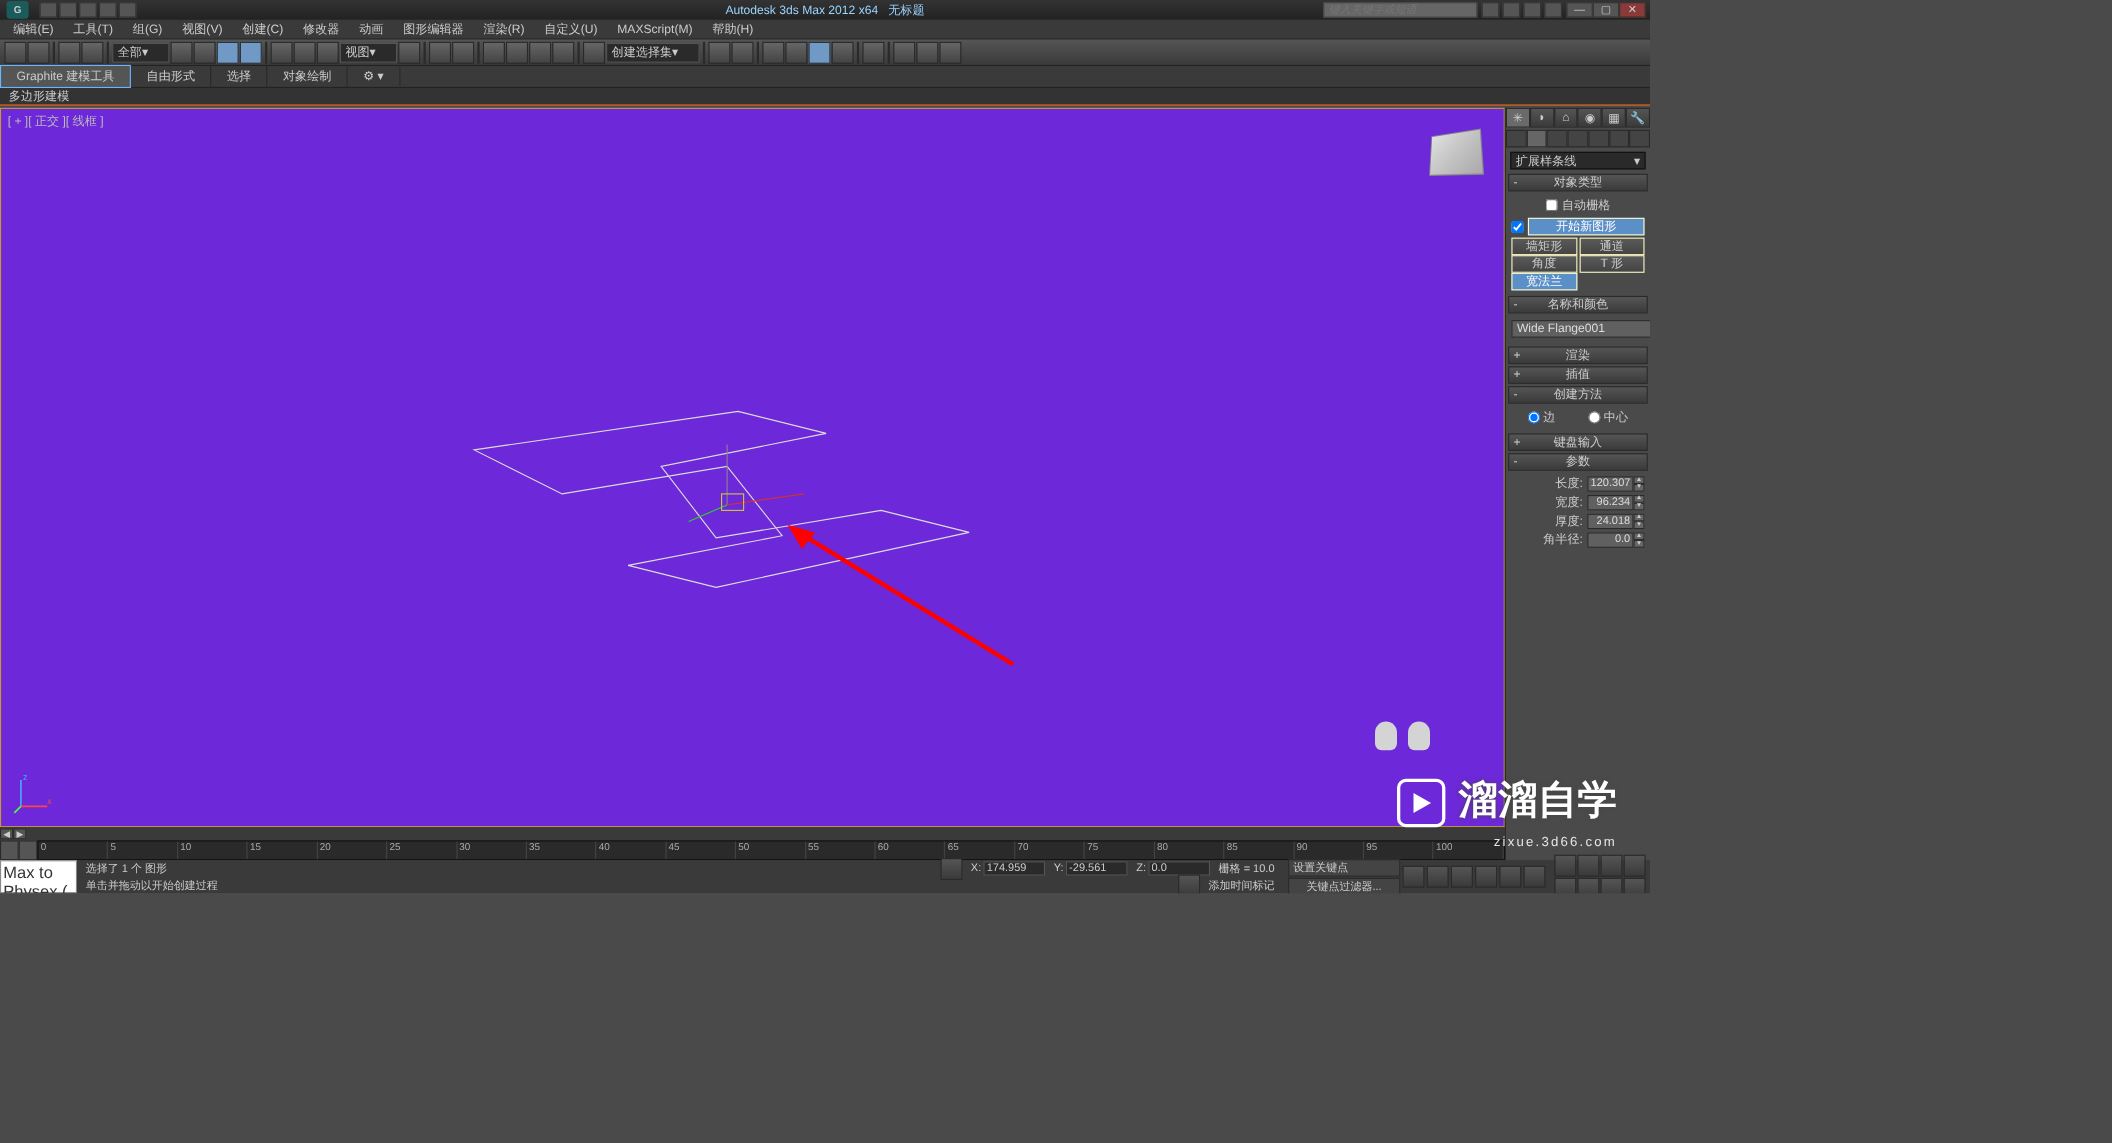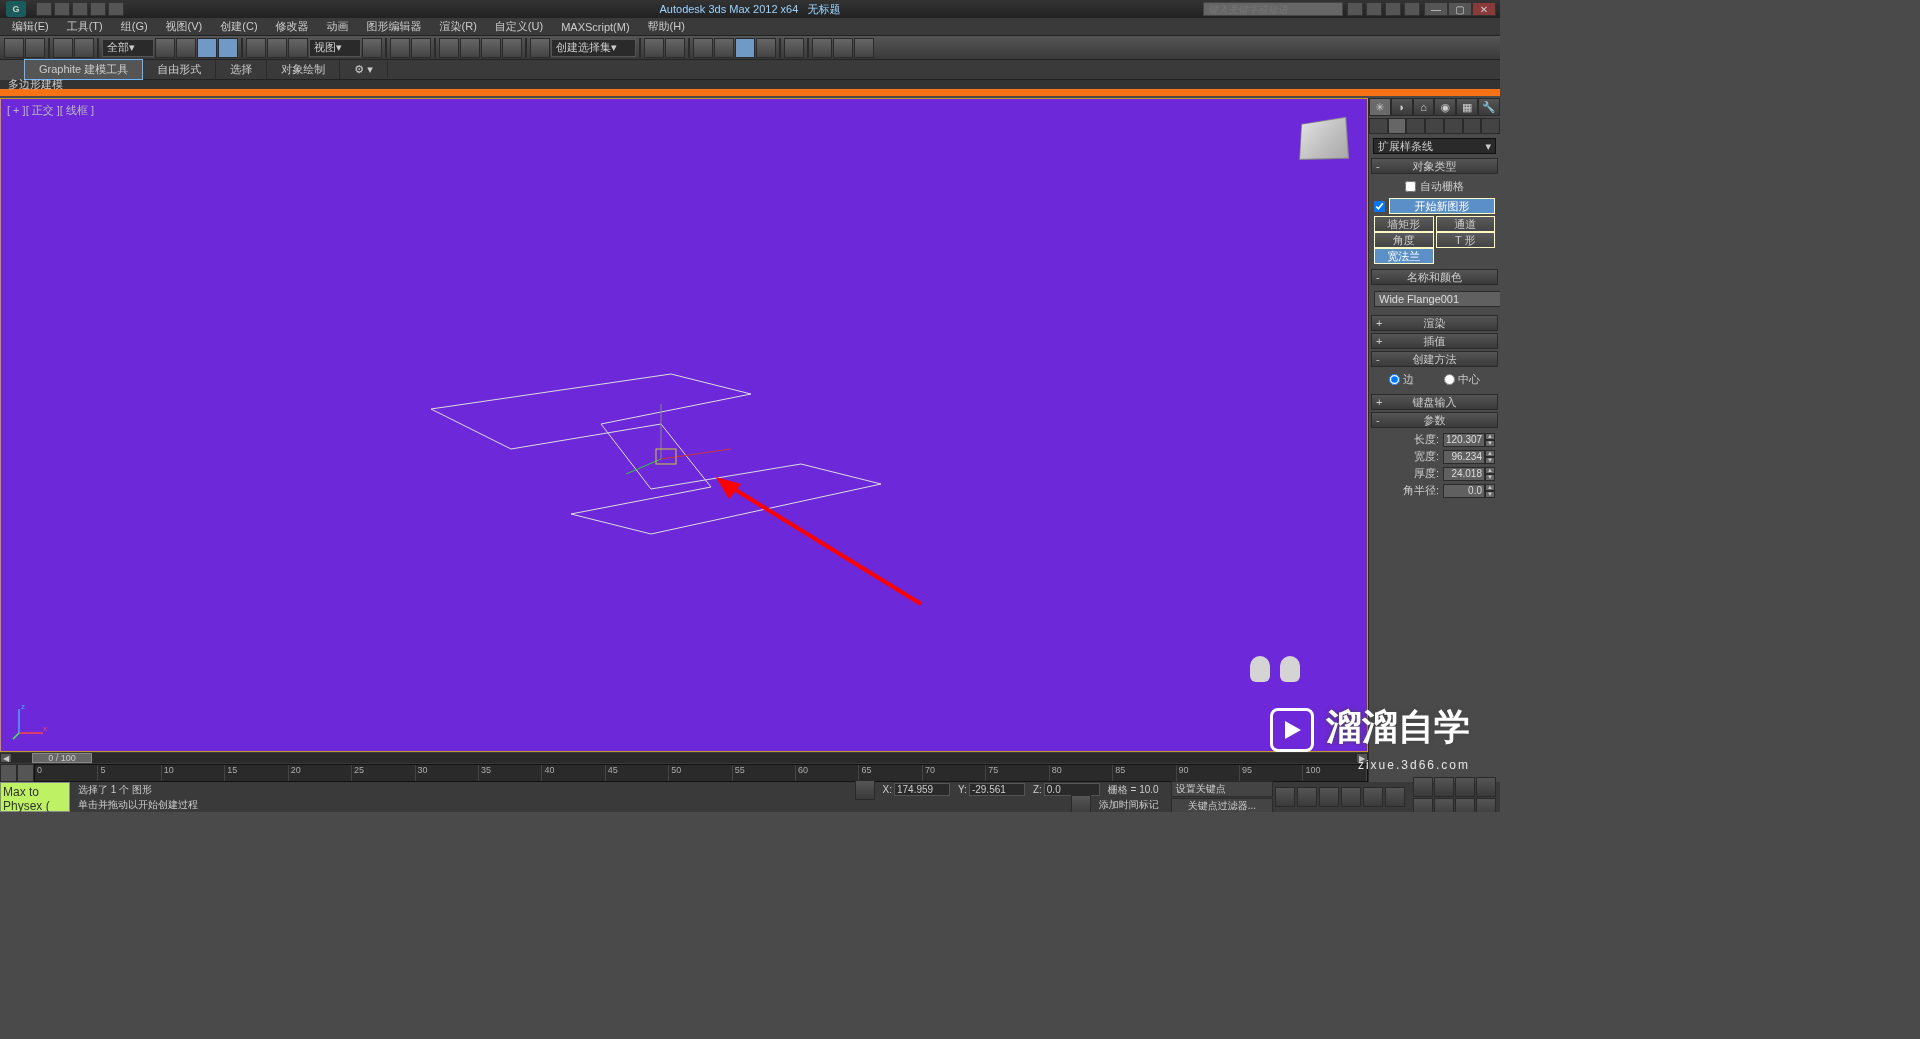--- a/index.html
+++ b/index.html
@@ -24,24 +24,24 @@
 .menu-item { padding: 0 8px; cursor: pointer; font-size: 11px; }
 
 
 .toolbar { height: 24px; background: linear-gradient(#555, #3a3a3a); display: flex; align-items: center; padding: 0 4px; gap: 1px; border-bottom: 1px solid #222; }
 .tb-btn { width: 20px; height: 20px; background: linear-gradient(#666,#444); border: 1px solid #2a2a2a; cursor: pointer; display: flex; align-items: center; justify-content: center; }
 .tb-btn.active { background: #7099c5; }
 .tb-sep { width: 2px; height: 20px; background: #2a2a2a; margin: 0 2px; }
 .tb-dropdown { height: 18px; background: #2a2a2a; border: 1px solid #555; color: #ccc; padding: 0 4px; font-size: 11px; display: flex; align-items: center; }
 
 
-.ribbon { height: 20px; background: #3a3a3a; display: flex; align-items: center; border-bottom: 1px solid #222; margin-left: 24px; }
+.ribbon { height: 20px; background: #3a3a3a; display: flex; align-items: center; border-bottom: 1px solid #222; }
 .ribbon-tab { padding: 2px 14px; font-size: 11px; cursor: pointer; border-right: 1px solid #2a2a2a; }
 .ribbon-tab.active { background: #555; border: 1px solid #6ab5ff; }
-.sub-ribbon { height: 16px; background: #333; padding: 0 8px; font-size: 11px; display: flex; align-items: center; border-bottom: 7px solid #f97316; }
+.sub-ribbon { height: 16px; background: #333; padding: 0 8px; font-size: 11px; display: flex; align-items: center; border-bottom: 1px solid #f97316; }
 
 
 .main { position: absolute; top: 98px; left: 0; right: 132px; bottom: 60px; background: #6d28d9; border: 1px solid #c89830; }
 .viewport-label { position: absolute; top: 4px; left: 6px; font-size: 11px; color: #bbb; }
 .viewcube-area { position: absolute; top: 10px; right: 10px; width: 70px; height: 70px; }
 .viewcube { width: 50px; height: 40px; margin: 10px auto; background: linear-gradient(135deg,#e0e0e0,#aaa); border: 1px solid #888; transform: perspective(100px) rotateX(15deg) rotateY(-20deg); }
 .wireframe { position: absolute; stroke: #ddd; stroke-width: 1; fill: none; }
 .gizmo { position: absolute; }
 .arrow-annot { position: absolute; }
 .axis-gizmo { position: absolute; bottom: 10px; left: 10px; width: 40px; height: 40px; }
@@ -81,21 +81,21 @@
 .slider-track { flex: 1; height: 10px; background: #2a2a2a; position: relative; }
 .slider-thumb { position: absolute; left: 20px; width: 60px; height: 10px; background: #666; border: 1px solid #888; text-align: center; font-size: 9px; line-height: 8px; }
 
 .timeline { position: absolute; bottom: 30px; left: 0; right: 132px; height: 18px; background: #3a3a3a; display: flex; }
 .tl-left { width: 34px; display: flex; }
 .tl-btn { flex:1; background: #555; border: 1px solid #2a2a2a; }
 .tl-ruler { flex: 1; background: #2a2a2a; position: relative; border: 1px solid #111; display: flex; }
 .tl-tick { flex: 1; border-right: 1px solid #444; font-size: 9px; color: #aaa; padding-left: 2px; position: relative; }
 
 .statusbar { position: absolute; bottom: 0; left: 0; right: 0; height: 30px; background: #3a3a3a; display: flex; }
-.status-left { width: 70px; background: #bef264; color: #333; font-size: 12px; padding: 2px; border: 1px solid #888; }
+.status-left { width: 70px; background: #ffffff; color: #333; font-size: 15px; padding: 2px; border: 1px solid #888; }
 .status-mid { flex: 1; display: flex; flex-direction: column; }
 .status-line { height: 15px; display: flex; align-items: center; padding: 0 8px; font-size: 10px; gap: 8px; }
 .coord-field { display: flex; align-items: center; gap: 2px; }
 .coord-input { width: 56px; height: 13px; background: #2a2a2a; border: 1px solid #555; color: #ccc; padding: 0 2px; font-size: 10px; }
 .status-right { display: flex; align-items: center; gap: 2px; padding: 0 4px; }
 .sr-btn { width: 20px; height: 20px; background: linear-gradient(#555,#3a3a3a); border: 1px solid #2a2a2a; }
 
 
 .watermark { position: absolute; right: 30px; bottom: 60px; font-size: 36px; font-weight: bold; color: #fff; display: flex; align-items: flex-end; gap: 12px; text-shadow: 0 0 4px #444; }
 .watermark-icon { width: 44px; height: 44px; border: 3px solid #fff; border-radius: 8px; display: flex; align-items: center; justify-content: center; }
@@ -363,23 +363,20 @@
               <div class="spin-btn">▼</div>
             </div>
           </div>
         </div>
     </div>
   </div>
 </div>
 
 <div class="slider-bar">
   <div class="slider-btn">◀</div>
-  <div class="slider-track">
-    <div class="slider-thumb">0 / 100</div>
-  </div>
   <div class="slider-btn">▶</div>
 </div>
 
 <div class="timeline">
   <div class="tl-left">
     <div class="tl-btn"></div>
     <div class="tl-btn"></div>
   </div>
   <div class="tl-ruler">
     <div class="tl-tick">0</div>

